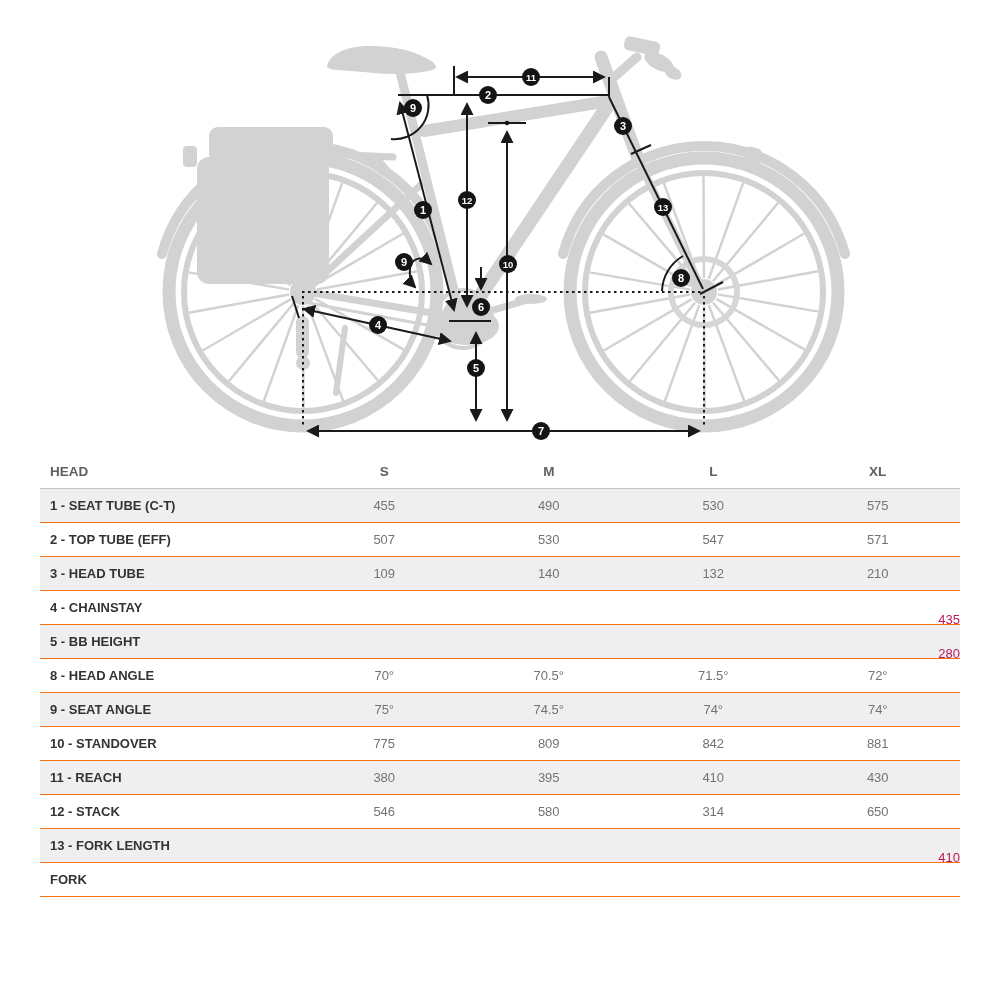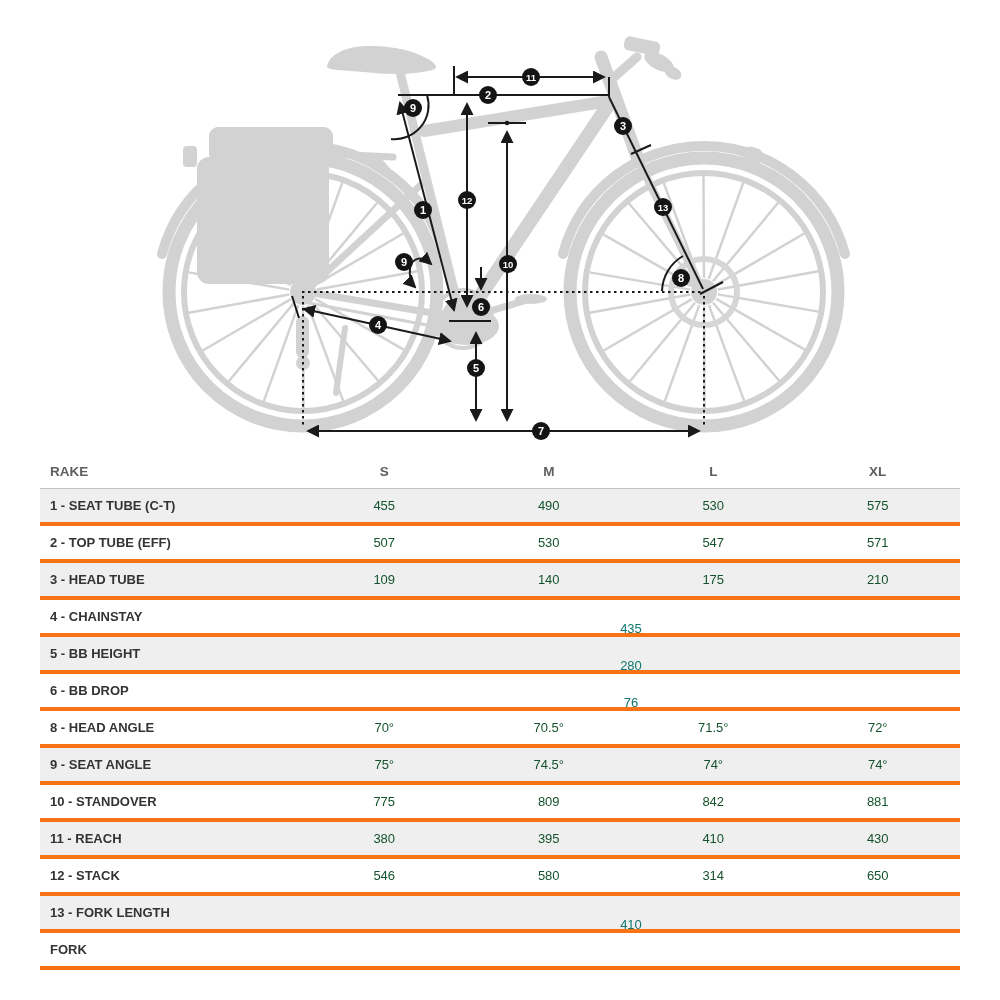--- a/index.html
+++ b/index.html
@@ -12,26 +12,26 @@
   .sline{stroke:#d2d2d2;fill:none;stroke-linecap:round;}
   .sline2{stroke:#d6d6d6;fill:none;stroke-linecap:round;}
   
   .m{stroke:#1a1a1a;stroke-width:2;fill:none;stroke-linecap:butt;}
   .md{stroke:#1a1a1a;stroke-width:2;fill:none;stroke-dasharray:2.5 3.5;}
   .mdot{fill:#1a1a1a;}
   .badge-circle{fill:#141414;}
   .badge-num{fill:#ffffff;font-weight:bold;font-family:"Liberation Sans",sans-serif;}
   
   .geo-table{position:absolute;left:40px;top:455px;width:920px;font-size:13px;}
-  .g-row{display:flex;align-items:center;height:33px;border-bottom:4px solid #f97316;}
+  .g-row{display:flex;align-items:center;height:33px;border-bottom:1px solid #f97316;}
   .g-row.alt{background:#efefef;}
   .g-header{border-bottom:1px solid #c4c4c4;}
   .g-label{width:252px;padding-left:10px;font-weight:bold;color:#333333;white-space:nowrap;}
-  .g-val{flex:1;text-align:center;color:#14532d;}
-  .g-span{flex:1;text-align:center;color:#0f766e;margin-top:24px;}
+  .g-val{flex:1;text-align:center;color:#737373;}
+  .g-span{flex:1;text-align:right;color:#be185d;margin-top:24px;}
   .g-header .g-label{color:#5f5f5f;font-size:13.5px;}
   .g-header .g-val{color:#5f5f5f;font-weight:bold;font-size:13.5px;}
 </style>
 </head>
 <body>
 
 <div class="page">
 
   <svg class="diagram" width="1000" height="450" viewBox="0 0 1000 450">
     <defs>
@@ -240,21 +240,21 @@
         </g>
         <g>
           <circle cx="663" cy="207" r="9" class="badge-circle" fill="#141414"></circle>
           <text x="663" y="210.6" text-anchor="middle" class="badge-num" font-size="9.5" fill="#ffffff">13</text>
         </g>
       </g>
   </svg>
 
   <div class="geo-table">
     <div class="g-row g-header">
-      <div class="g-label">RAKE</div>
+      <div class="g-label">HEAD</div>
       <div class="g-val">S</div>
       <div class="g-val">M</div>
       <div class="g-val">L</div>
       <div class="g-val">XL</div>
     </div>
     <div id="g-rows">
         <div class="g-row alt">
           <div class="g-label">1 - SEAT TUBE (C-T)</div>
           <div class="g-val">455</div>
           <div class="g-val">490</div>
@@ -265,34 +265,30 @@
           <div class="g-label">2 - TOP TUBE (EFF)</div>
           <div class="g-val">507</div>
           <div class="g-val">530</div>
           <div class="g-val">547</div>
           <div class="g-val">571</div>
         </div>
         <div class="g-row alt">
           <div class="g-label">3 - HEAD TUBE</div>
           <div class="g-val">109</div>
           <div class="g-val">140</div>
-          <div class="g-val">175</div>
+          <div class="g-val">132</div>
           <div class="g-val">210</div>
         </div>
         <div class="g-row">
           <div class="g-label">4 - CHAINSTAY</div>
           <div class="g-span">435</div>
         </div>
         <div class="g-row alt">
           <div class="g-label">5 - BB HEIGHT</div>
           <div class="g-span">280</div>
-        </div>
-        <div class="g-row">
-          <div class="g-label">6 - BB DROP</div>
-          <div class="g-span">76</div>
         </div>
         <div class="g-row">
           <div class="g-label">8 - HEAD ANGLE</div>
           <div class="g-val">70°</div>
           <div class="g-val">70.5°</div>
           <div class="g-val">71.5°</div>
           <div class="g-val">72°</div>
         </div>
         <div class="g-row alt">
           <div class="g-label">9 - SEAT ANGLE</div>

